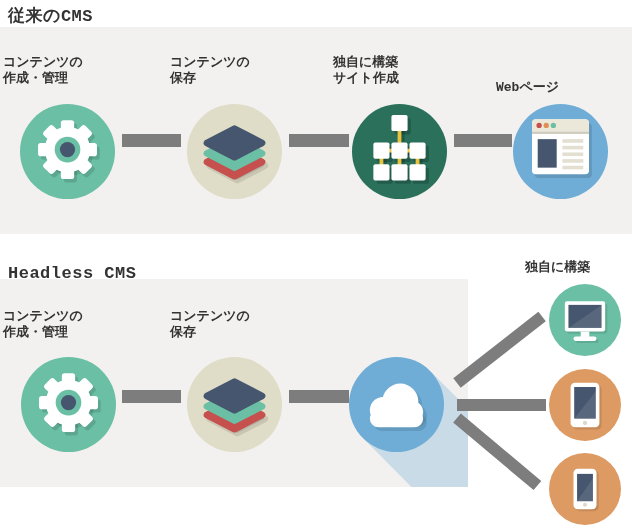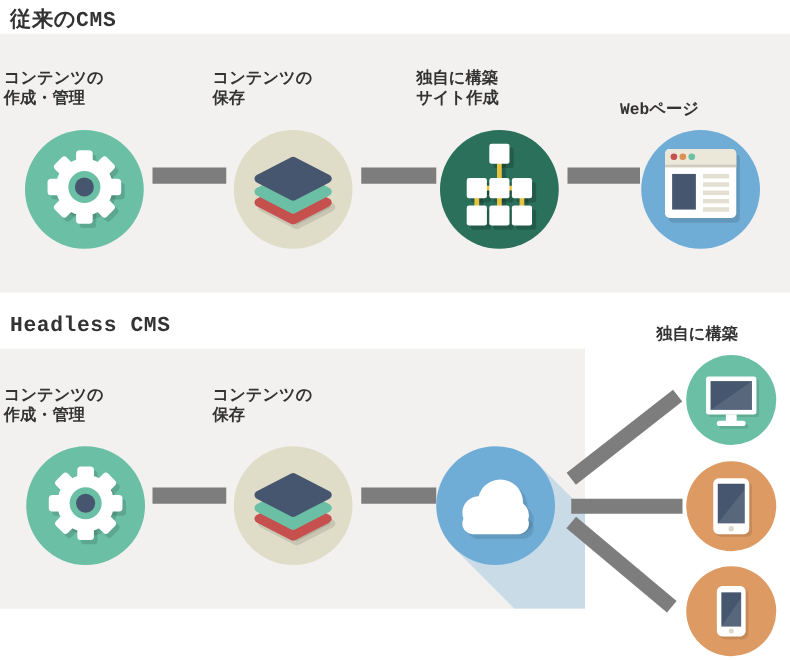--- a/index.html
+++ b/index.html
@@ -9,21 +9,21 @@
     overflow:hidden;
   }
   .section { position:absolute; background:#f2f1ef; }
   #section-traditional { left:0; top:27px; width:632px; height:207px; }
   #section-headless { left:0; top:279px; width:468px; height:208px; overflow:hidden; }
   .title {
     position:absolute; margin:0; font-size:17px; font-weight:700; color:#333333;
     letter-spacing:0.5px; white-space:nowrap;
   }
   #title-traditional { left:8px; top:4px; }
-  #title-headless { left:8px; top:252px; }
+  #title-headless { left:8px; top:264px; }
   .node-label {
     position:absolute; width:130px; text-align:left; font-size:13px;
     font-weight:700; line-height:16px; color:#333333; z-index:3;
   }
   .circle { position:absolute; border-radius:50%; z-index:2; }
   .circle svg { display:block; width:100%; height:100%; }
   .big { width:95px; height:95px; }
   .small { width:72px; height:72px; }
   .teal  { background:#6abfa5; }
   .beige { background:#dfddc8; }

